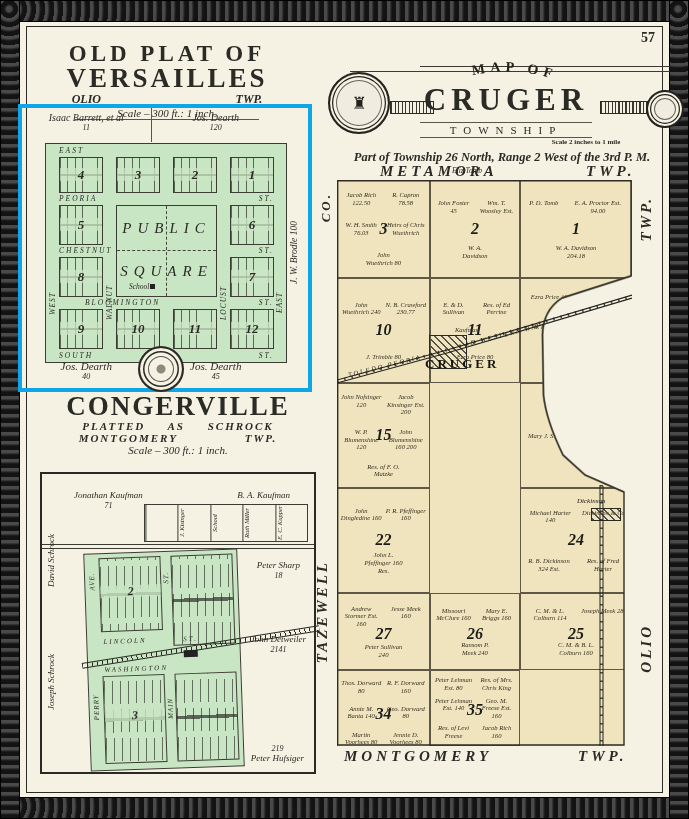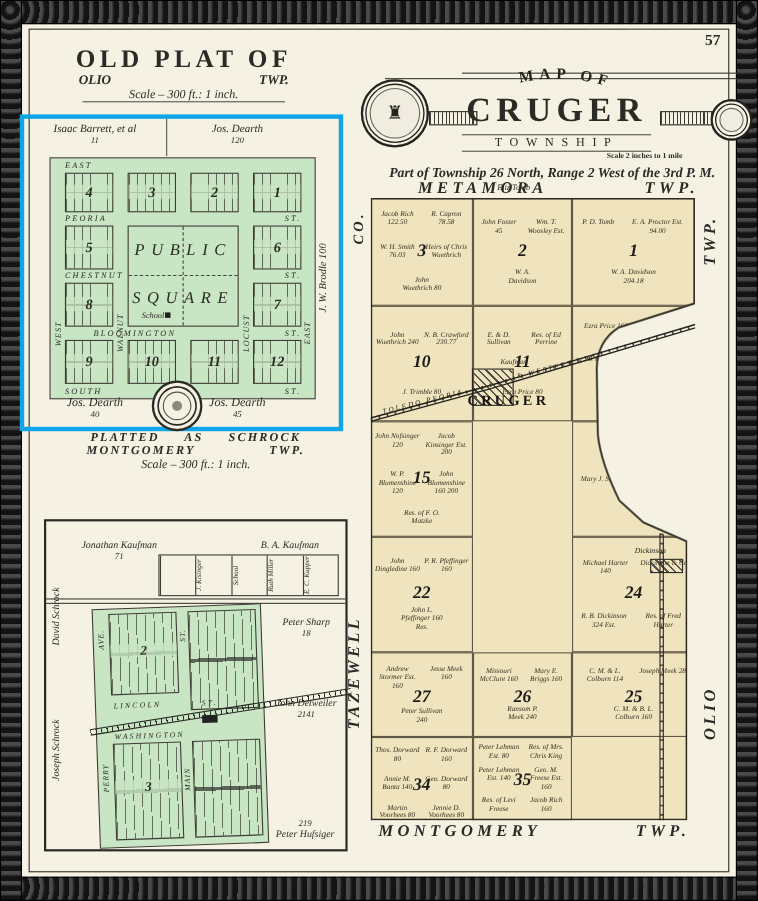--- a/index.html
+++ b/index.html
@@ -128,20 +128,21 @@
 <div class="page">
   <div class="band top"></div>
   <div class="band bottom"></div>
   <div class="band left"></div>
   <div class="band right"></div>
   <div class="inner-line"></div>
   <div class="page-num">57</div>
 
   <div class="v-panel">
     <div class="v-t1">OLD PLAT OF</div>
+    <div class="v-t2">VERSAILLES</div>
     <div class="v-sub">
       <span>OLIO</span>
       <span>TWP.</span>
     </div>
     <div class="v-scale">Scale – 300 ft.: 1 inch.</div>
     <div class="v-frame">
       <div class="v-own-top">
         <div><span>Isaac Barrett, et al</span><span class="own-acres">11</span></div>
         <div><span>Jos. Dearth</span><span class="own-acres">120</span></div>
       </div>
@@ -204,20 +205,21 @@
       <div class="v-brodle">J. W. Brodle  100</div>
       <div class="v-own-bot">
         <div><span>Jos. Dearth</span><span class="own-acres">40</span></div>
         <div><span>Jos. Dearth</span><span class="own-acres">45</span></div>
       </div>
       <div class="seal"></div>
     </div>
   </div>
 
   <div class="c-panel">
+    <div class="c-t">CONGERVILLE</div>
     <div class="c-s1">PLATTED AS SCHROCK</div>
     <div class="c-s2">
       <span>MONTGOMERY</span>
       <span>TWP.</span>
     </div>
     <div class="c-scale">Scale – 300 ft.: 1 inch.</div>
     <div class="c-frame">
       <div class="c-own" style="left:32px;top:16px;">
         <span>Jonathan Kaufman</span><span class="own-acres">71</span>
       </div>

